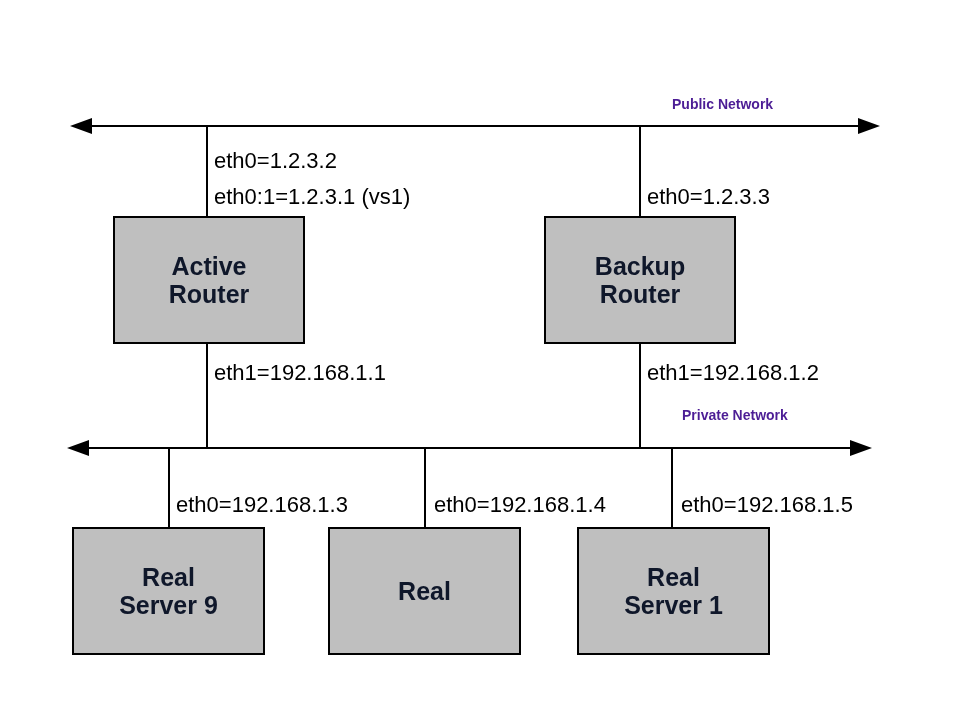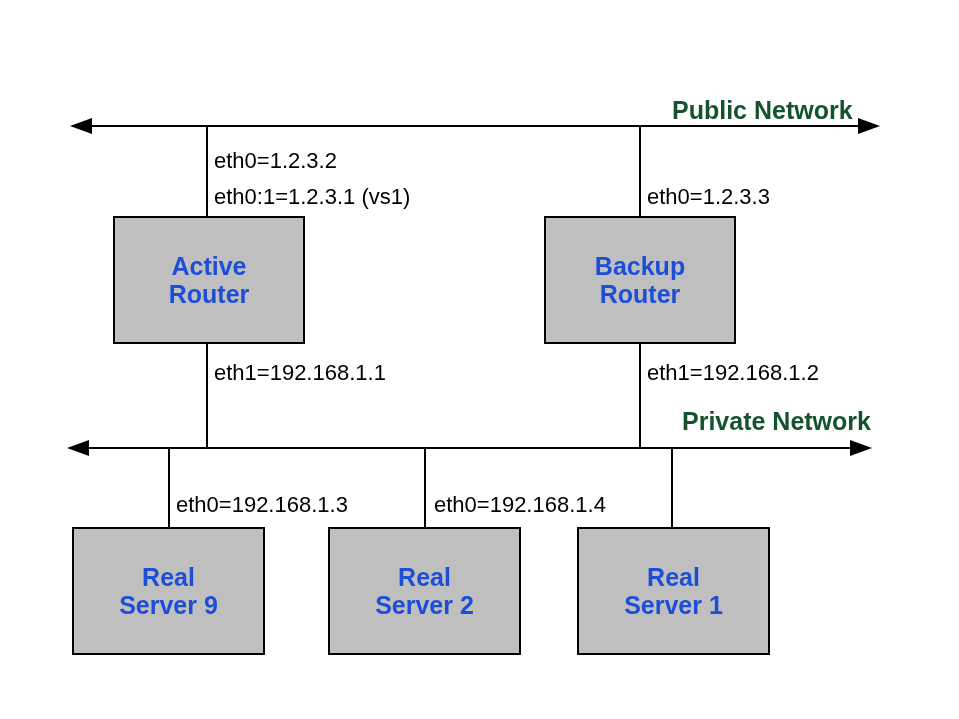--- a/index.html
+++ b/index.html
@@ -30,36 +30,36 @@
     background: #bfbfbf;
     border: 2px solid #000000;
     box-sizing: border-box;
     display: flex;
     flex-direction: column;
     align-items: center;
     justify-content: center;
     font-weight: bold;
     font-size: 25px;
     line-height: 1.13;
-    color: #1d4ed8;
+    color: #0f172a;
     text-align: center;
   }
   .node-box .line2 { display: block; }
   .edge-label {
     position: absolute;
     font-size: 22px;
     line-height: 1.0;
     color: #000000;
     white-space: nowrap;
   }
   .net-label {
     position: absolute;
-    font-size: 25px;
+    font-size: 14px;
     font-weight: bold;
-    color: #14532d;
+    color: #4c1d95;
     white-space: nowrap;
   }
 </style>
 </head>
 <body>
 
 <div id="canvas">
 
   <svg class="diagram-lines" viewBox="0 0 959 719" xmlns="http://www.w3.org/2000/svg">
 
@@ -90,39 +90,39 @@
 
   <div class="edge-label" style="left:214px; top:150px;">eth0=1.2.3.2</div>
   <div class="edge-label" style="left:214px; top:186px;">eth0:1=1.2.3.1 (vs1)</div>
   <div class="edge-label" style="left:647px; top:186px;">eth0=1.2.3.3</div>
 
   <div class="edge-label" style="left:214px; top:362px;">eth1=192.168.1.1</div>
   <div class="edge-label" style="left:647px; top:362px;">eth1=192.168.1.2</div>
 
   <div class="edge-label" style="left:176px; top:494px;">eth0=192.168.1.3</div>
   <div class="edge-label" style="left:434px; top:494px;">eth0=192.168.1.4</div>
+  <div class="edge-label" style="left:681px; top:494px;">eth0=192.168.1.5</div>
 
   <div class="node-box" style="left:113px; top:216px; width:192px; height:128px;">
     <span>Active</span>
     <span class="line2">Router</span>
   </div>
 
   <div class="node-box" style="left:544px; top:216px; width:192px; height:128px;">
     <span>Backup</span>
     <span class="line2">Router</span>
   </div>
 
   <div class="node-box" style="left:72px; top:527px; width:193px; height:128px;">
     <span>Real</span>
     <span class="line2">Server 9</span>
   </div>
 
   <div class="node-box" style="left:328px; top:527px; width:193px; height:128px;">
     <span>Real</span>
-    <span class="line2">Server 2</span>
   </div>
 
   <div class="node-box" style="left:577px; top:527px; width:193px; height:128px;">
     <span>Real</span>
     <span class="line2">Server 1</span>
   </div>
 
 </div>
 
 </body></html>

